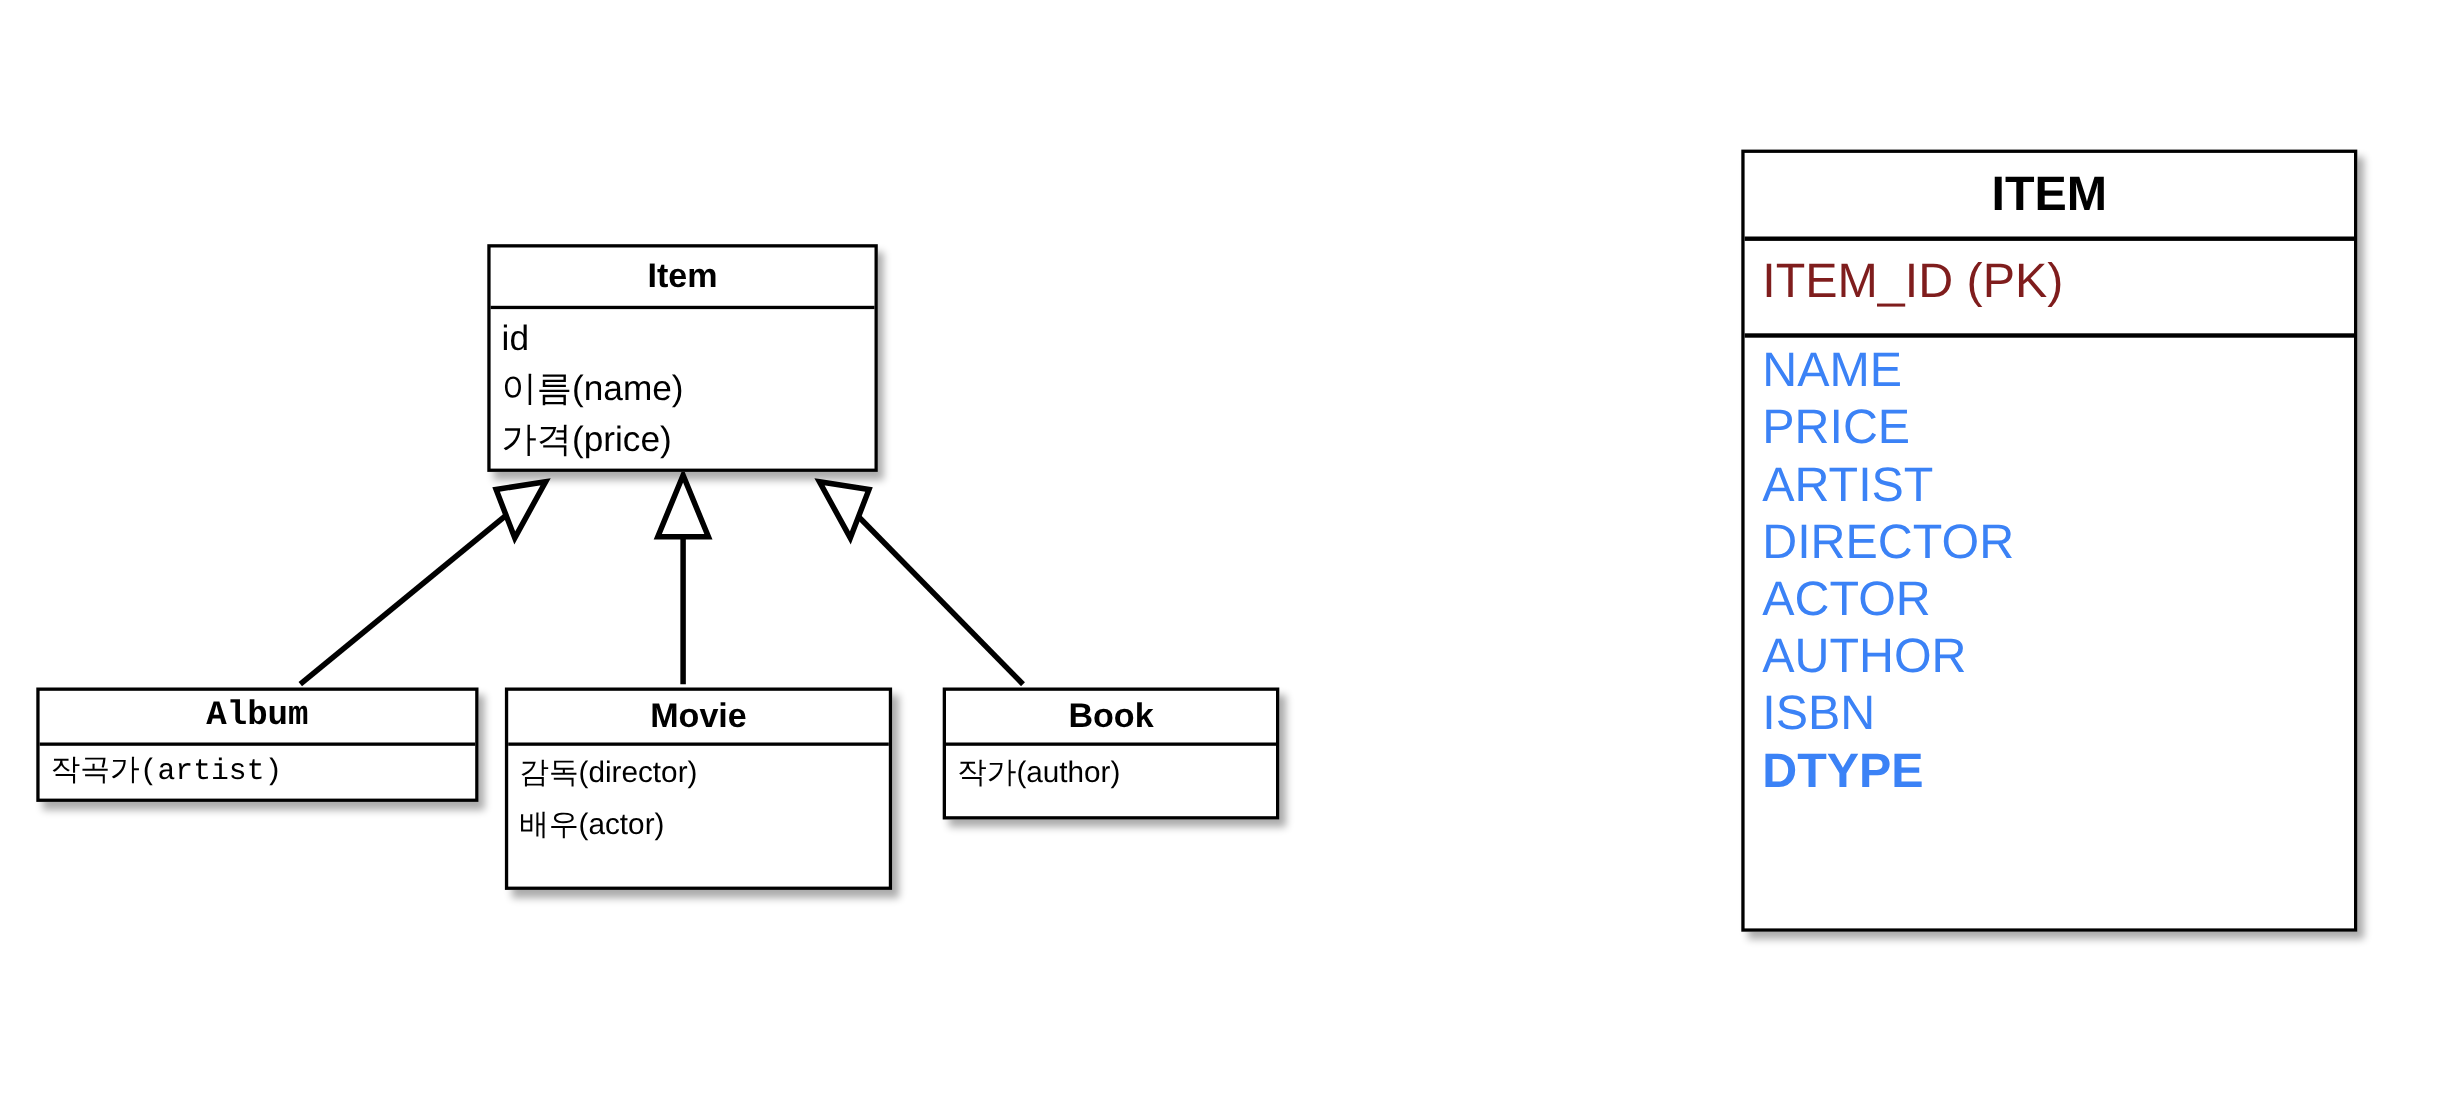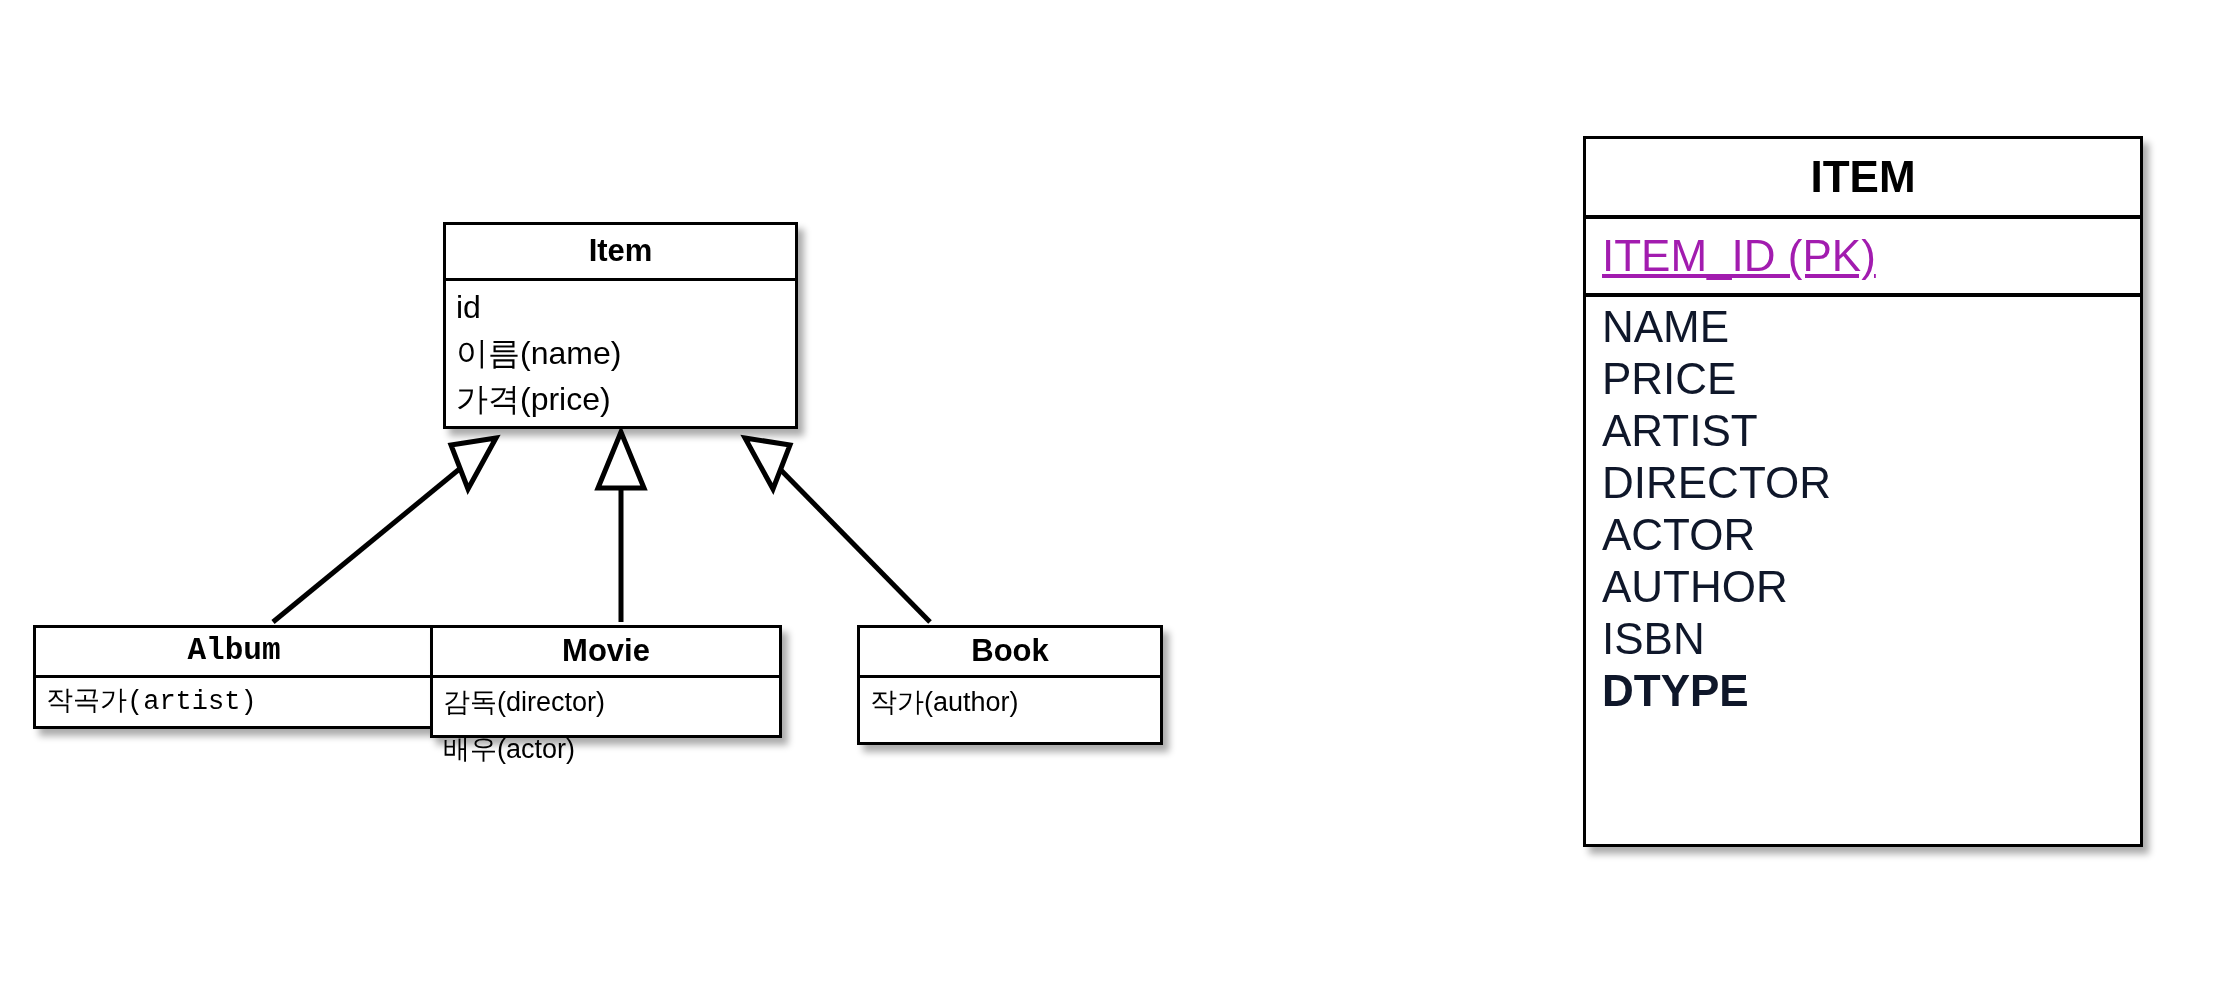--- a/index.html
+++ b/index.html
@@ -78,24 +78,24 @@
 
   
   #box-album {
     left: 33px;
     top: 625px;
     width: 402px;
     height: 104px;
     font-family: Liberation Mono, monospace;
   }
   #box-movie {
-    left: 430px;
+    left: 459px;
     top: 625px;
     width: 352px;
-    height: 113px;
+    height: 184px;
   }
   #box-book {
     left: 857px;
     top: 625px;
     width: 306px;
     height: 120px;
   }
   .subclass .uml-title {
     height: 50px;
     line-height: 46px;
@@ -119,38 +119,37 @@
     height: 80px;
     line-height: 76px;
     text-align: center;
     font-size: 44px;
     font-weight: bold;
     border-bottom: 4px solid #000;
     color: #000;
   }
   #table-item .db-pk {
     box-sizing: border-box;
-    height: 78px;
+    height: 88px;
     line-height: 74px;
     padding-left: 16px;
     font-size: 44px;
     border-bottom: 4px solid #000;
     white-space: nowrap;
-    color: #a21caf;
-    text-decoration: underline;
+    color: #7f1d1d;
   }
   #table-item .db-cols {
     box-sizing: border-box;
     padding: 4px 0 0 16px;
   }
   #table-item .db-col {
     font-size: 44px;
     line-height: 52px;
     white-space: nowrap;
-    color: #0f172a;
+    color: #3b82f6;
   }
   #table-item .db-col.bold { font-weight: bold; }
 </style>
 </head>
 <body>
 
 <div id="canvas">
 
   <svg id="connectors" viewBox="0 0 2216 1002" width="2216" height="1002">
 

